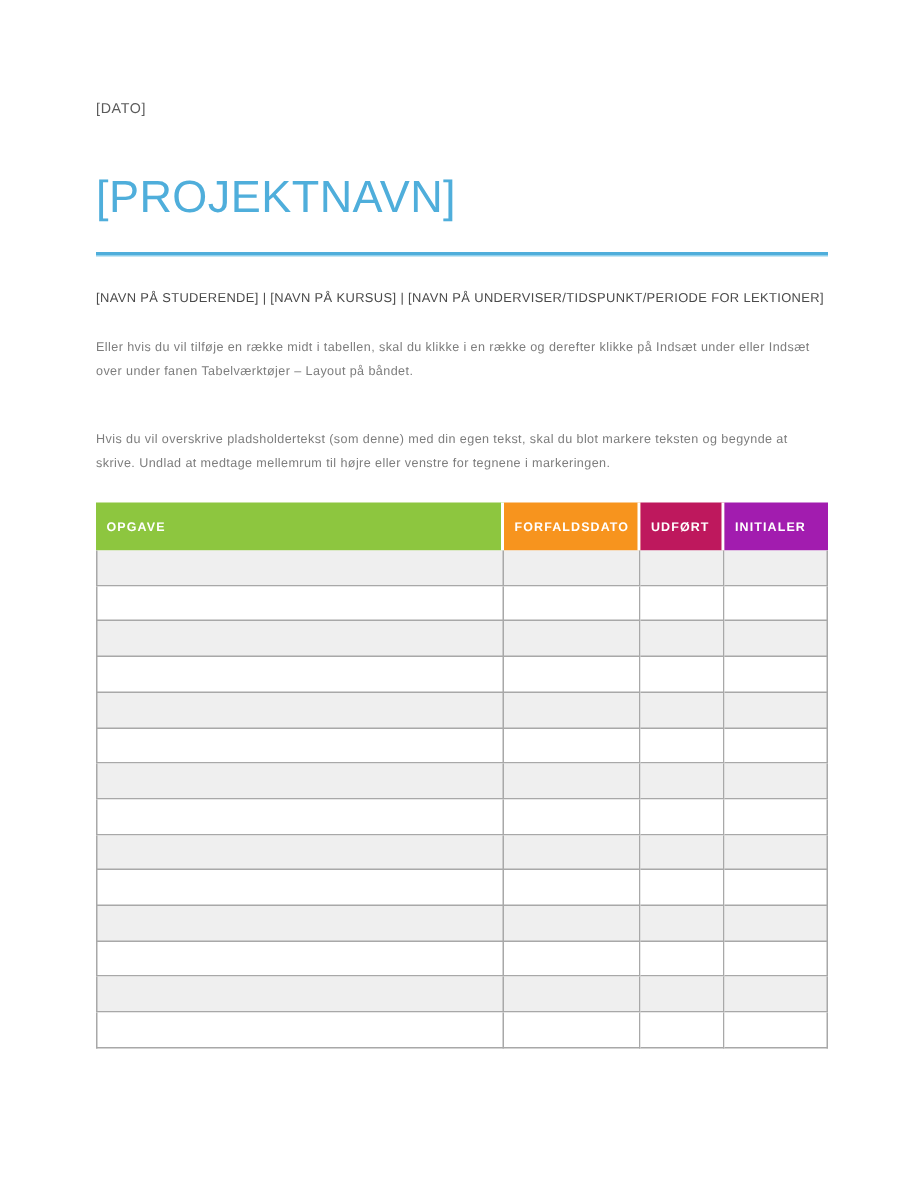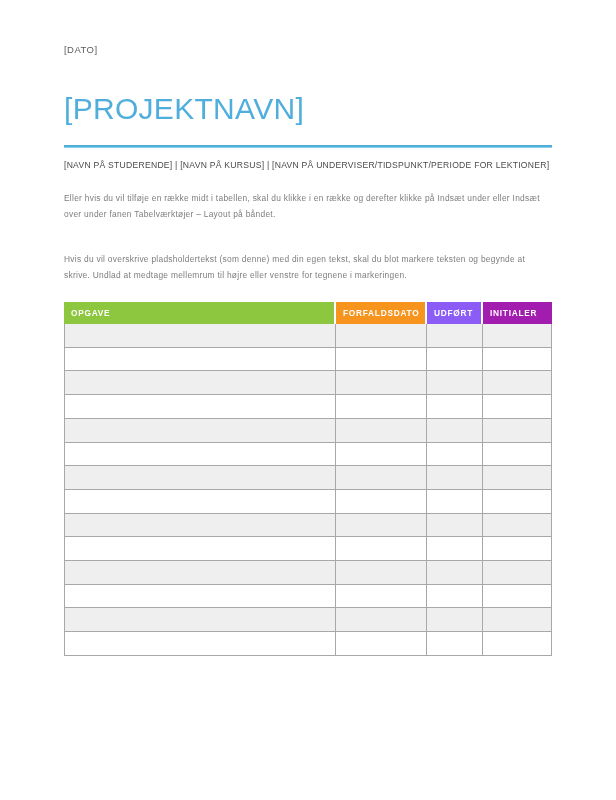--- a/index.html
+++ b/index.html
@@ -26,21 +26,21 @@
 
   .content {
     position: absolute;
     left: 64px;
     top: 0;
     width: 488px;
   }
 
   
   .date-line {
-    margin-top: 43px;
+    margin-top: 66px;
     font-size: 9.5px;
     letter-spacing: 0.45px;
     color: #5b5b5b;
     font-weight: 400;
     line-height: 13px;
   }
 
   
   .doc-title {
     margin-top: 36px;
@@ -58,21 +58,21 @@
     width: 488px;
     height: 0;
     border-top: 2.2px solid #4FAEDB;
     border-bottom: 1px solid #8FD0EC;
     font-size: 0;
     line-height: 0;
   }
 
   
   .subtitle {
-    margin-top: 11px;
+    margin-top: 21px;
     font-size: 8.6px;
     letter-spacing: 0.25px;
     color: #4a4a4a;
     line-height: 12px;
     white-space: nowrap;
   }
 
   
   .para {
     margin-top: 30px;
@@ -87,37 +87,37 @@
   
   .task-table {
     margin-top: 19px;
     width: 488px;
     border-collapse: separate;
     border-spacing: 0;
     table-layout: fixed;
   }
 
   .task-table th {
-    height: 22px;
+    height: 32px;
     padding: 0 0 0 7px;
     text-align: left;
     vertical-align: middle;
     font-size: 8.3px;
     font-weight: 700;
     letter-spacing: 0.75px;
     color: #ffffff;
     border: none;
     border-right: 2px solid #ffffff;
     box-sizing: border-box;
   }
   .task-table th.last-head { border-right: none; }
 
   .th-opgave       { background: #8DC63F; }
   .th-forfaldsdato { background: #F7941E; margin-top: 47px; }
-  .th-udfoert      { background: #8b5cf6; }
+  .th-udfoert      { background: #be185d; }
   .th-initialer    { background: #a21caf; }
 
   .th-forfaldsdato, .th-udfoert, .th-initialer {
     padding-left: 0;
     text-align: center;
   }
 
   .task-table td {
     height: 23.7px;
     padding: 0;

